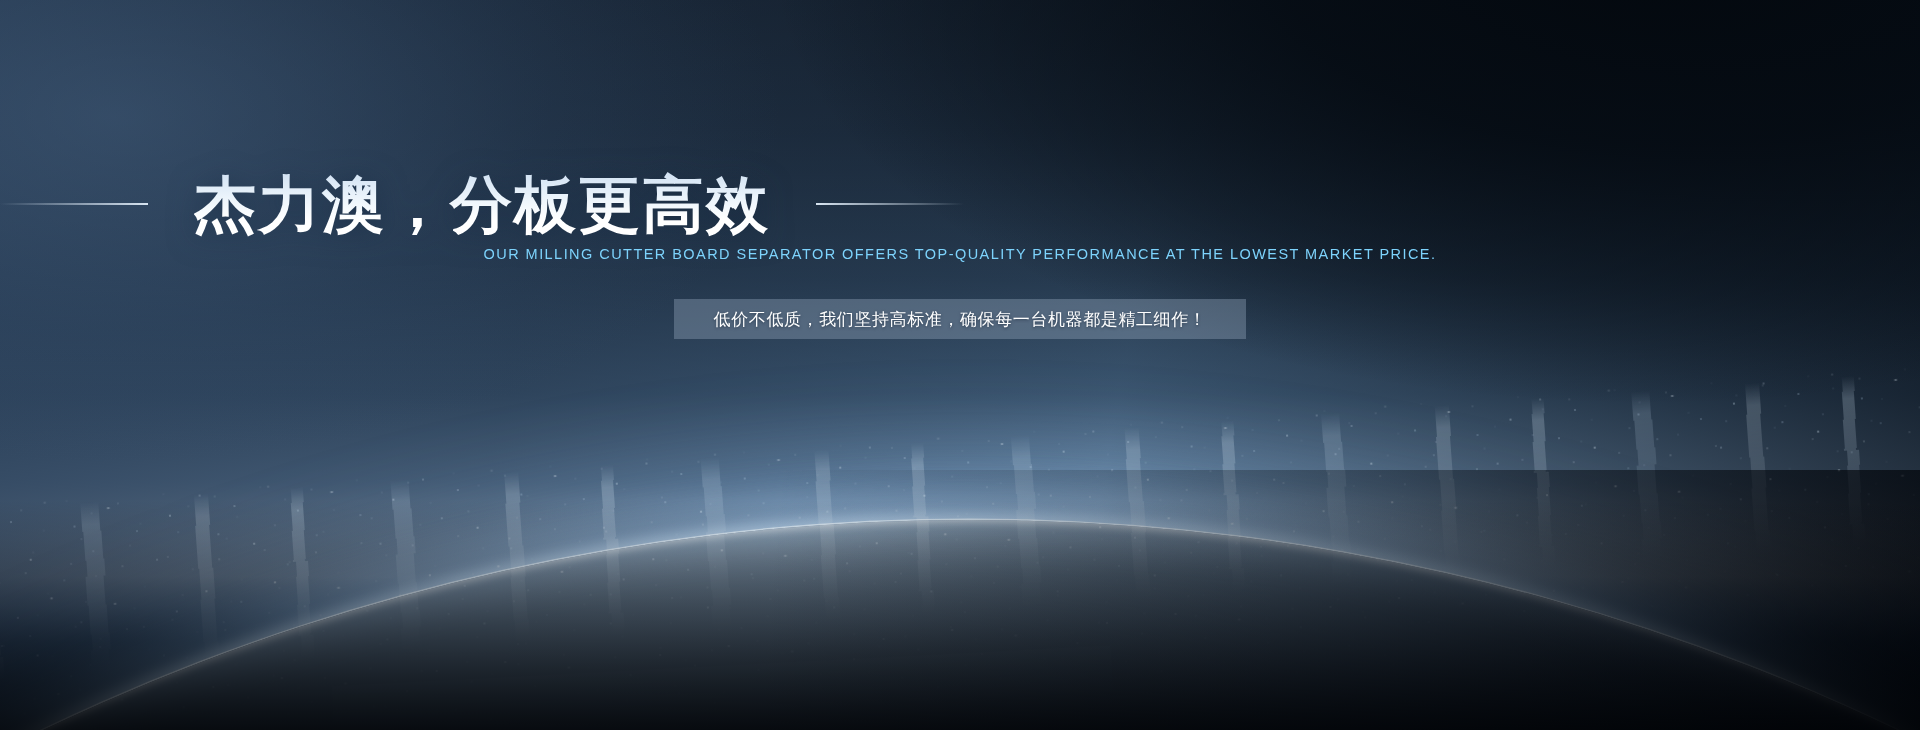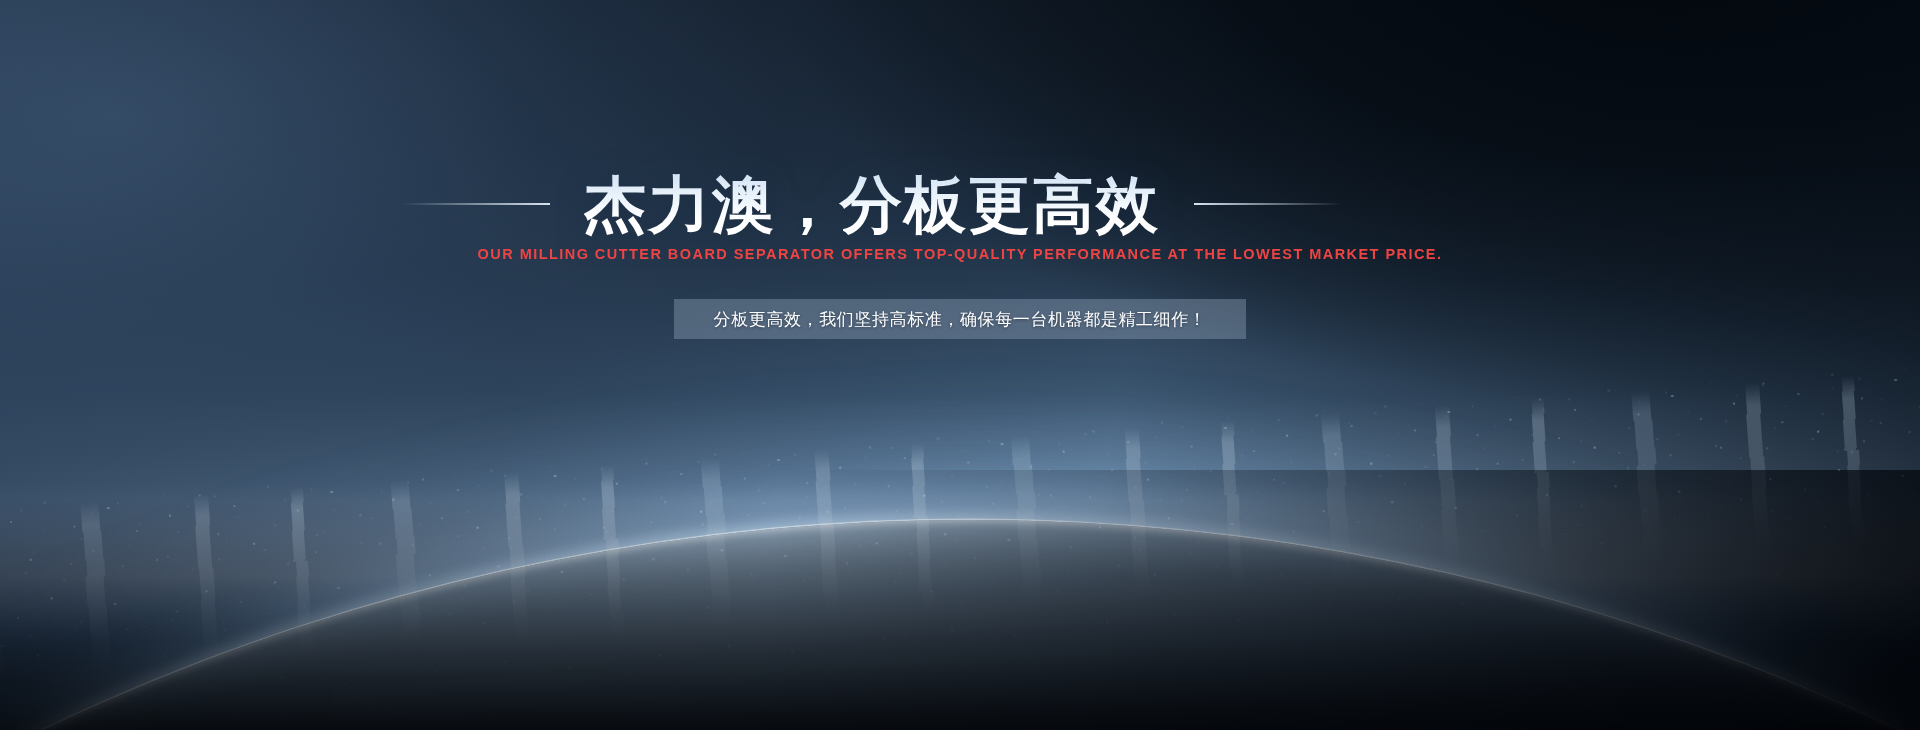--- a/index.html
+++ b/index.html
@@ -251,22 +251,22 @@
     height: 730px;
   }
 
   .title-row {
     position: absolute;
     left: 0;
     top: 128px;
     width: 1744px;
     display: flex;
     align-items: center;
-    justify-content: center;
-    gap: 34px;
+    justify-content: flex-start;
+    gap: 46px;
   }
   .rule {
     width: 148px;
     height: 2px;
     flex: 0 0 auto;
   }
   .rule.left {
     background: linear-gradient(90deg, rgba(255,255,255,0) 0%, rgba(226,238,250,0.95) 100%);
   }
   .rule.right {
@@ -286,23 +286,23 @@
     filter: drop-shadow(0 3px 14px rgba(20,40,66,0.55));
   }
 
   .subtitle {
     position: absolute;
     left: 0;
     top: 246px;
     width: 1920px;
     text-align: center;
     font-size: 14.5px;
-    font-weight: 700;
+    font-weight: 400;
     letter-spacing: 1.45px;
-    color: #ef4444;
+    color: #7dd3fc;
     white-space: nowrap;
   }
 
   .tagline-bar {
     position: absolute;
     left: 50%;
     transform: translateX(-50%);
     top: 299px;
     width: 572px;
     height: 40px;
@@ -345,17 +345,17 @@
 
     <div class="title-row">
       <span class="rule left"></span>
       <h1 class="headline">杰力澳，分板更高效</h1>
       <span class="rule right"></span>
     </div>
 
     <div class="subtitle">OUR MILLING CUTTER BOARD SEPARATOR OFFERS TOP-QUALITY PERFORMANCE AT THE LOWEST MARKET PRICE.</div>
 
     <div class="tagline-bar">
-      <span class="tagline-text">分板更高效，我们坚持高标准，确保每一台机器都是精工细作！</span>
+      <span class="tagline-text">低价不低质，我们坚持高标准，确保每一台机器都是精工细作！</span>
     </div>
 
   </div>
 </div>
 
 </body></html>

